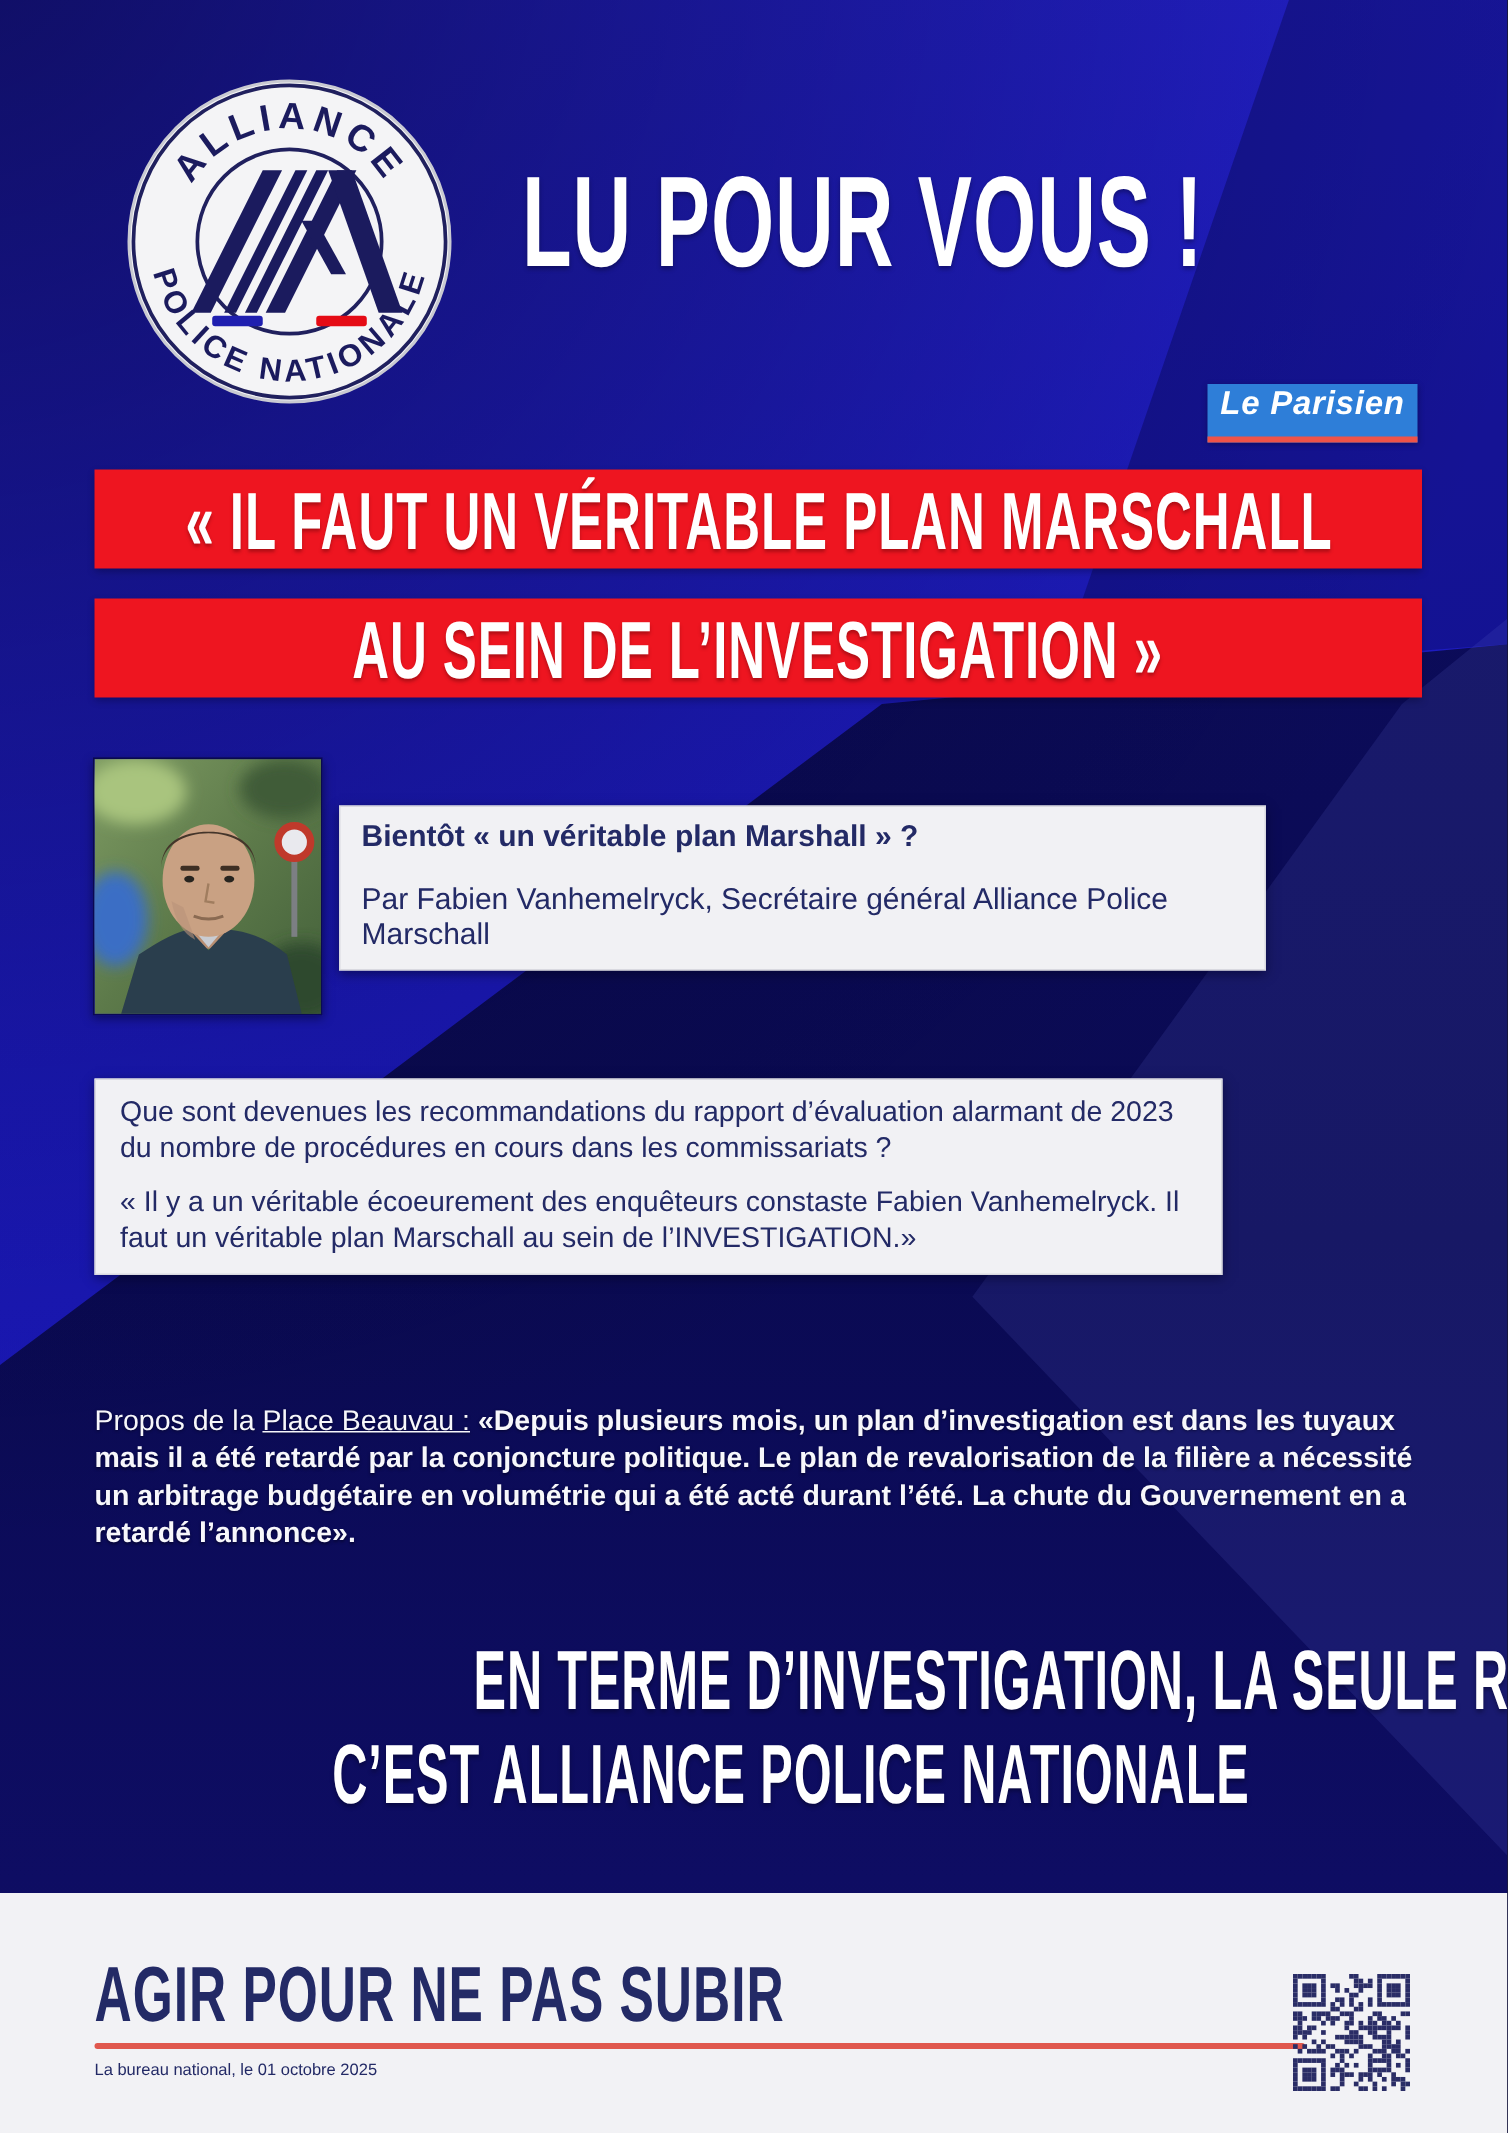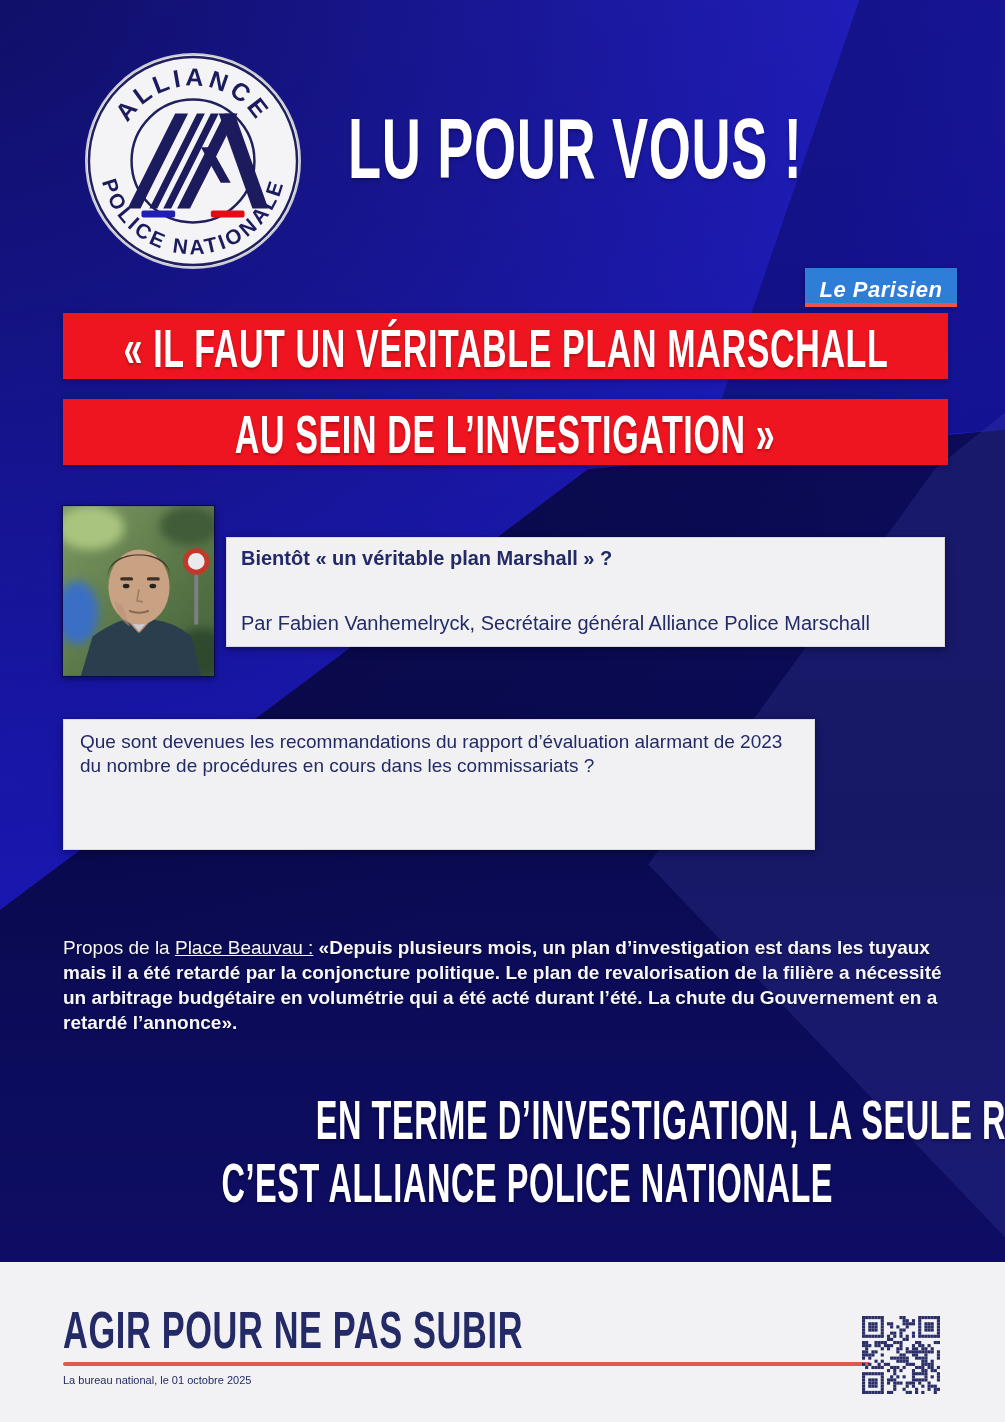--- a/index.html
+++ b/index.html
@@ -20,40 +20,40 @@
   .bg-band-mid{clip-path:polygon(93% 33%,100% 29%,100% 87%,64.5% 60.8%);background:rgba(95,100,205,.16)}
   .bg-corner{background:radial-gradient(circle at -40px -60px,rgba(0,0,25,.6),transparent 60%)}
 
   .condensed{display:inline-block;white-space:nowrap;font-weight:700;letter-spacing:1px}
 
   .logo{position:absolute;left:84px;top:52px;width:218px;height:218px}
   .main-title{position:absolute;left:348px;top:104px;color:#fff;font-size:86px;line-height:88px;
               text-shadow:0 2px 4px rgba(0,0,20,.35)}
   .main-title .condensed{transform:scaleX(.63);transform-origin:left center}
 
-  .parisien{position:absolute;left:805px;top:268px;width:152px;height:39px;background:var(--parisien-blue);
-            display:flex;align-items:flex-end;justify-content:center;padding-bottom:4px;
+  .parisien{position:absolute;left:805px;top:256px;width:140px;height:39px;background:var(--parisien-blue);
+            display:flex;align-items:flex-start;justify-content:center;padding-bottom:4px;
             box-shadow:0 1px 4px rgba(0,0,30,.4)}
   .parisien .txt{color:#fff;font-style:italic;font-weight:700;font-size:22px;letter-spacing:.5px}
   .parisien .strip{position:absolute;left:0;bottom:0;width:100%;height:4px;background:var(--parisien-red)}
 
   .banner{position:absolute;left:63px;top:313px;width:885px}
   .bar{height:66px;background:var(--red);display:flex;align-items:flex-end;justify-content:center;
        box-shadow:0 2px 5px rgba(0,0,30,.35)}
   .bar + .bar{margin-top:20px}
   .bar .condensed{color:#fff;font-size:54px;transform:scaleX(.63);transform-origin:center;
                   text-shadow:0 2px 3px rgba(60,0,0,.35)}
 
   .photo{position:absolute;left:62px;top:505px;width:153px;height:172px;border:1px solid rgba(0,0,20,.55);
          box-shadow:0 2px 6px rgba(0,0,30,.5)}
   .photo svg{display:block;width:100%;height:100%}
 
   .card{position:absolute;background:var(--card-bg);border:1px solid #d9d9e0;
         box-shadow:0 2px 7px rgba(0,0,30,.5);color:var(--navy-text)}
-  .card1{left:226px;top:537px;width:719px;height:110px;display:flex;flex-direction:column;
+  .card1{left:226px;top:537px;width:618px;height:110px;display:flex;flex-direction:column;
          justify-content:space-between;padding:9px 8px 11px 14px}
   .card1 .card-title{font-size:20px;font-weight:700}
   .card1 .card-byline{font-size:20px}
   .card2{left:63px;top:719px;width:752px;height:131px;padding:10px 14px 10px 16px;overflow:hidden}
   .card2 p{font-size:19px;line-height:24px}
   .card2 p + p{margin-top:12px}
 
   .statement{position:absolute;left:63px;top:935px;width:880px;color:var(--white);
              font-size:19px;line-height:25px;text-shadow:0 1px 2px rgba(0,0,20,.55)}
   .statement .u{text-decoration:underline}
@@ -167,20 +167,21 @@
     </svg>
   </div>
 
   <div class="card card1">
     <p class="card-title">Bientôt « un véritable plan Marshall » ?</p>
     <p class="card-byline">Par Fabien Vanhemelryck, Secrétaire général Alliance Police Marschall</p>
   </div>
 
   <div class="card card2">
     <p>Que sont devenues les recommandations du rapport d’évaluation alarmant de 2023 du nombre de procédures en cours dans les commissariats ?</p>
+    <p>« Il y a un véritable écoeurement des enquêteurs constaste Fabien Vanhemelryck. Il faut un véritable plan Marschall au sein de l’INVESTIGATION.»</p>
   </div>
 
   <p class="statement"><span>Propos de la </span><span class="u">Place Beauvau :</span><b> «Depuis plusieurs mois, un plan d’investigation est dans les tuyaux mais il a été retardé par la conjoncture politique. Le plan de revalorisation de la filière a nécessité un arbitrage budgétaire en volumétrie qui a été acté durant l’été. La chute du Gouvernement en a retardé l’annonce».</b></p>
 
 
   <div class="claim">
     <div><span class="condensed">EN TERME D’INVESTIGATION, LA SEULE RÉFÉRENCE</span></div>
     <div><span class="condensed">C’EST ALLIANCE POLICE NATIONALE</span></div>
   </div>
 

